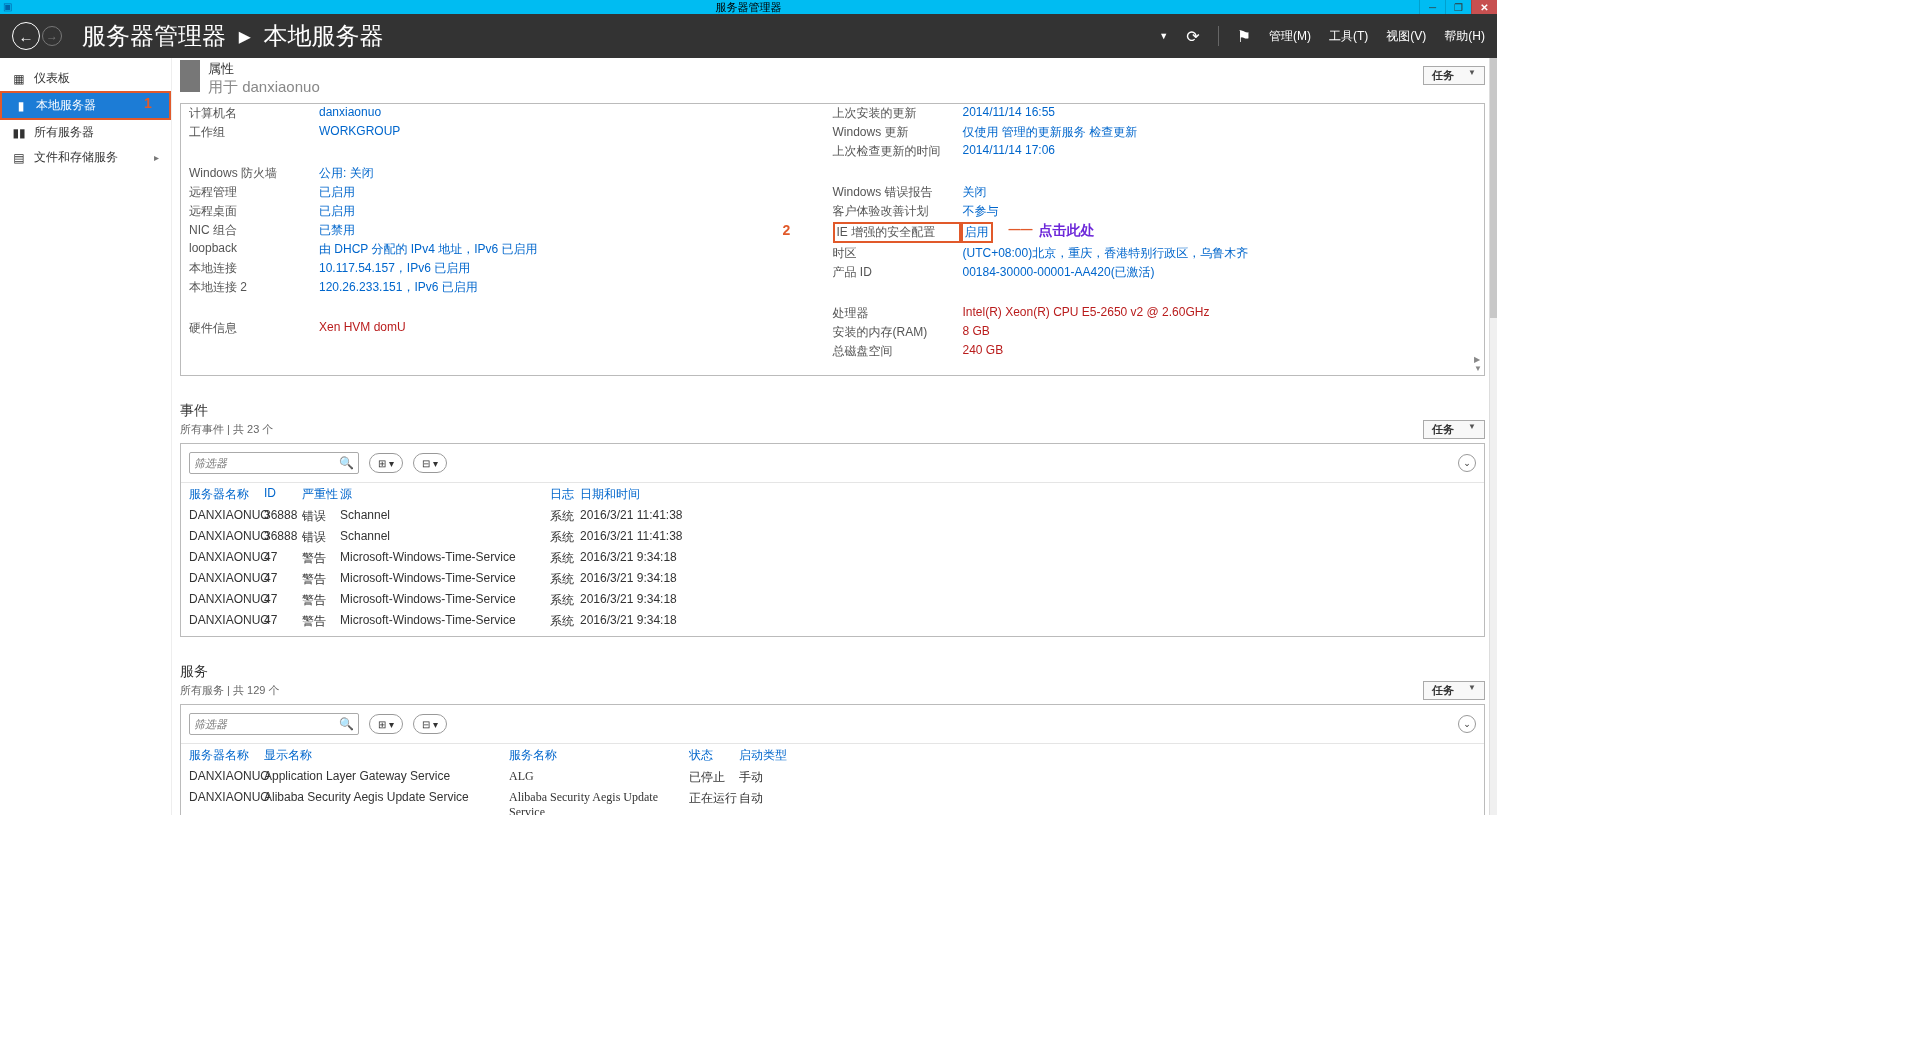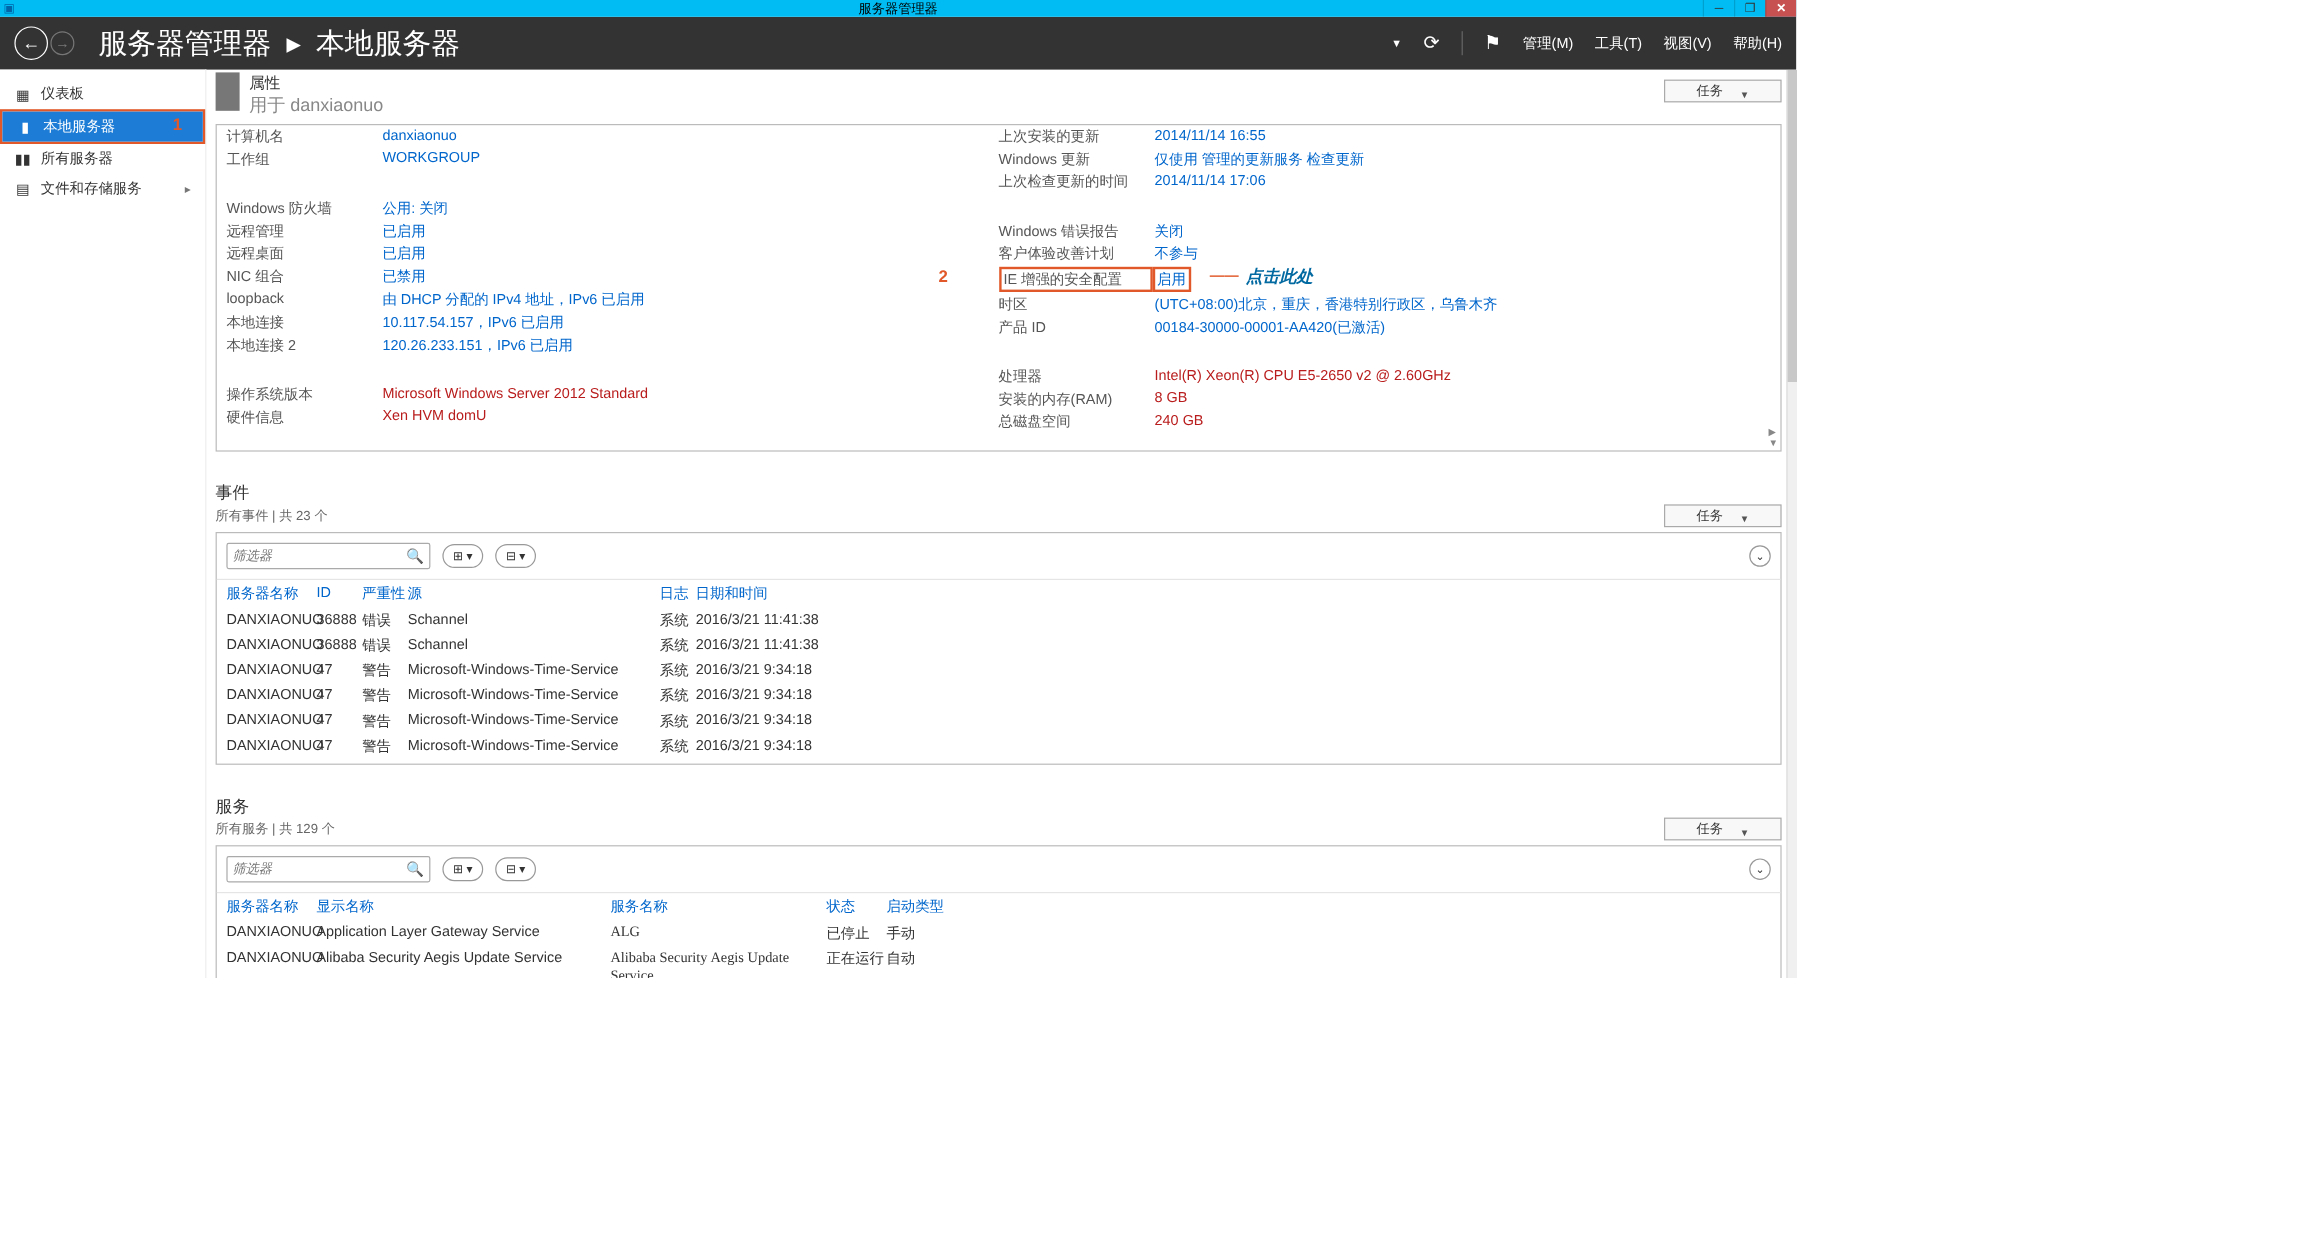--- a/index.html
+++ b/index.html
@@ -27,35 +27,35 @@
 .sidebar .item.selected { background: #1c7cd6; color: #fff; }
 .sidebar .item .ico { width: 14px; text-align:center; }
 .sidebar .item .arrow { margin-left: auto; font-size: 10px; color:#777; }
 .sidebar .highlight-box { border: 2px solid #e1592a; }
 
 .content { flex: 1; padding: 0 12px 0 8px; overflow-y: auto; position: relative; }
 .panel-header { display:flex; align-items:flex-start; margin-top: 2px; position:relative;}
 .panel-header .bar { width: 20px; height: 32px; background: #777; margin-right: 8px; }
 .panel-header .titles .h1 { font-size: 13px; color:#333; }
 .panel-header .titles .h2 { font-size: 15px; color:#888; }
-.tasks-btn { position:absolute; right:0; top:6px; border:1px solid #aaa; padding:1px 26px; font-size:11px; background:#f8f8f8; cursor:pointer; display:flex; align-items:flex-end; gap:14px;}
+.tasks-btn { position:absolute; right:0; top:6px; border:1px solid #aaa; padding:1px 8px; font-size:11px; background:#f8f8f8; cursor:pointer; display:flex; align-items:flex-start; gap:14px;font-weight:bold;}
 .tasks-btn::after{content:"▼"; font-size:8px; color:#555;}
 
 .props { border:1px solid #bbb; margin-top:6px; padding:0 8px 14px 8px; display:flex; position:relative;}
 .props .col { flex:1; }
 .props .row { display:flex; padding:1px 0; font-size:12px; }
 .props .row .lbl { width: 130px; color:#555; }
 .props .row .val { color:#b91c1c; }
 .props .row .val.link { color:#0066cc; cursor:pointer; }
 .props .spacer { height: 22px; }
 .annotation-1 { color:#e1592a; font-weight:bold; position:absolute; left:144px; top:95px; font-size:14px; }
 .annotation-2 { color:#e1592a; font-weight:bold; font-size:14px; }
 .ie-highlight { border: 2px solid #e1592a; padding: 0 2px; display:inline-block; }
 .click-arrow { color:#e1592a; font-weight: bold; margin: 0 6px 0 16px;}
-.click-label { color:#0369a1; font-weight:bold; font-size:14px;font-style:italic;}
+.click-label { color:#6d28d9; font-weight:bold; font-size:14px;}
 .props .scroll-ind { position:absolute; right:2px; bottom:2px; font-size:8px; color:#888;}
 
 .section-title { margin-top: 26px; display:flex; align-items:baseline; gap:4px;}
 .section-title .big { font-size:14px; }
 .section-title .small { font-size:11px; color:#666;}
 .list-box { border:1px solid #bbb; margin-top:4px; }
 .toolbar { padding: 8px; display:flex; align-items:center; gap:10px;}
 .filter-input { border:1px solid #aaa; border-radius:2px; height:22px; display:flex; align-items:center; padding:0 4px; width:170px;}
 .filter-input input { border:none; outline:none; flex:1; font-size:11px; font-style:italic; color:#888; background:transparent;}
 .pill-btn { border:1px solid #999; border-radius:12px; height:20px; min-width:34px; display:flex; align-items:center; justify-content:center; font-size:10px; gap:2px; cursor:pointer; padding:0 4px;}
@@ -177,24 +177,20 @@
           <div class="row">
             <span class="lbl">本地连接</span>
             <span class="val link">10.117.54.157，IPv6 已启用</span>
           </div>
           <div class="row">
             <span class="lbl">本地连接 2</span>
             <span class="val link">120.26.233.151，IPv6 已启用</span>
           </div>
           <div class="spacer"></div>
           <div class="row">
-            <span class="lbl">操作系统版本</span>
-            <span class="val">Microsoft Windows Server 2012 Standard</span>
-          </div>
-          <div class="row">
             <span class="lbl">硬件信息</span>
             <span class="val">Xen HVM domU</span>
           </div>
         </div>
       <div class="col" id="props-right" style="position:relative;">
           <div class="row">
             <span class="lbl">上次安装的更新</span>
             <span class="val link">2014/11/14 16:55</span>
           </div>
           <div class="row">

